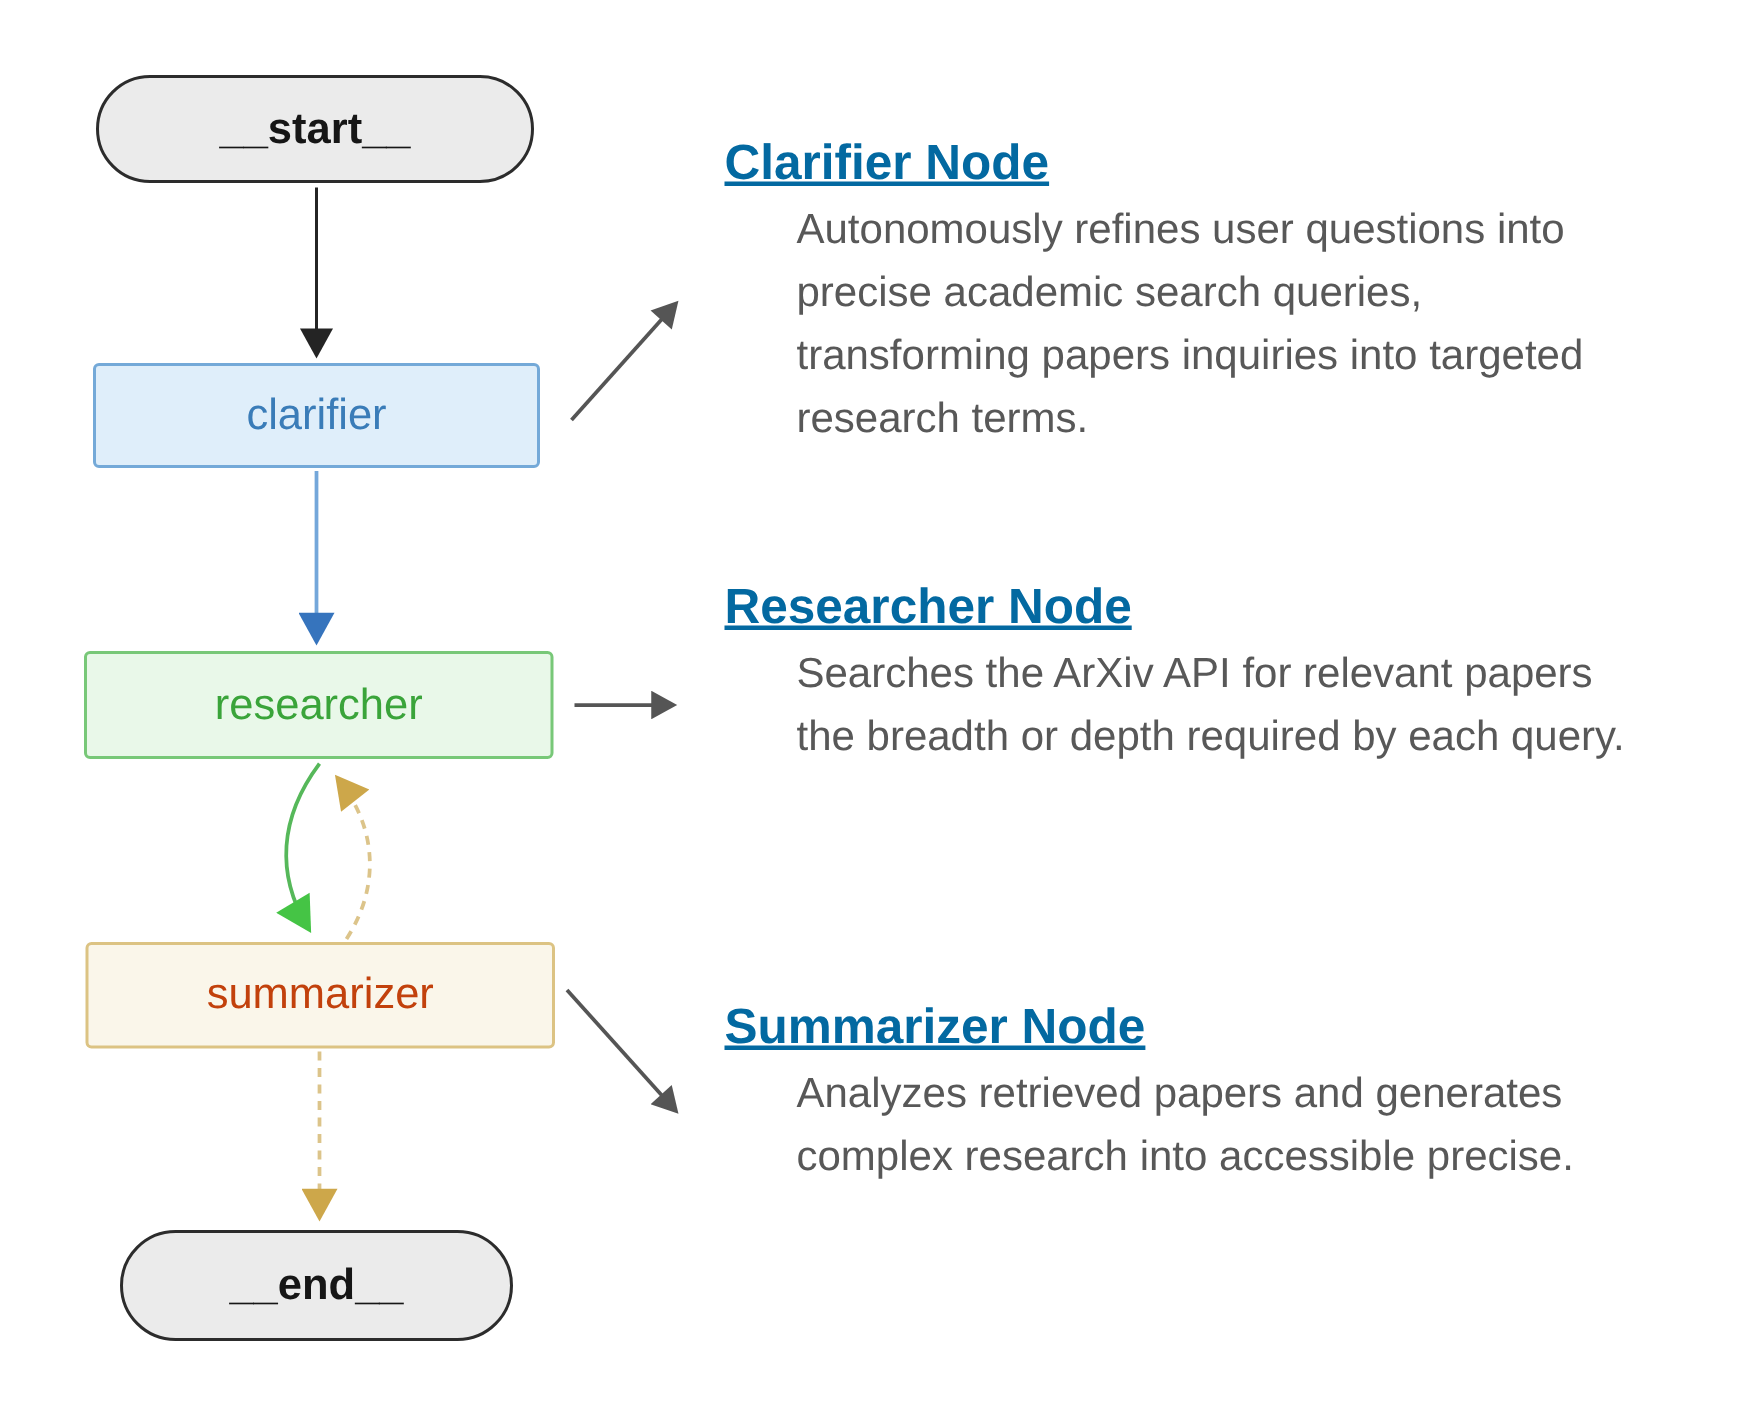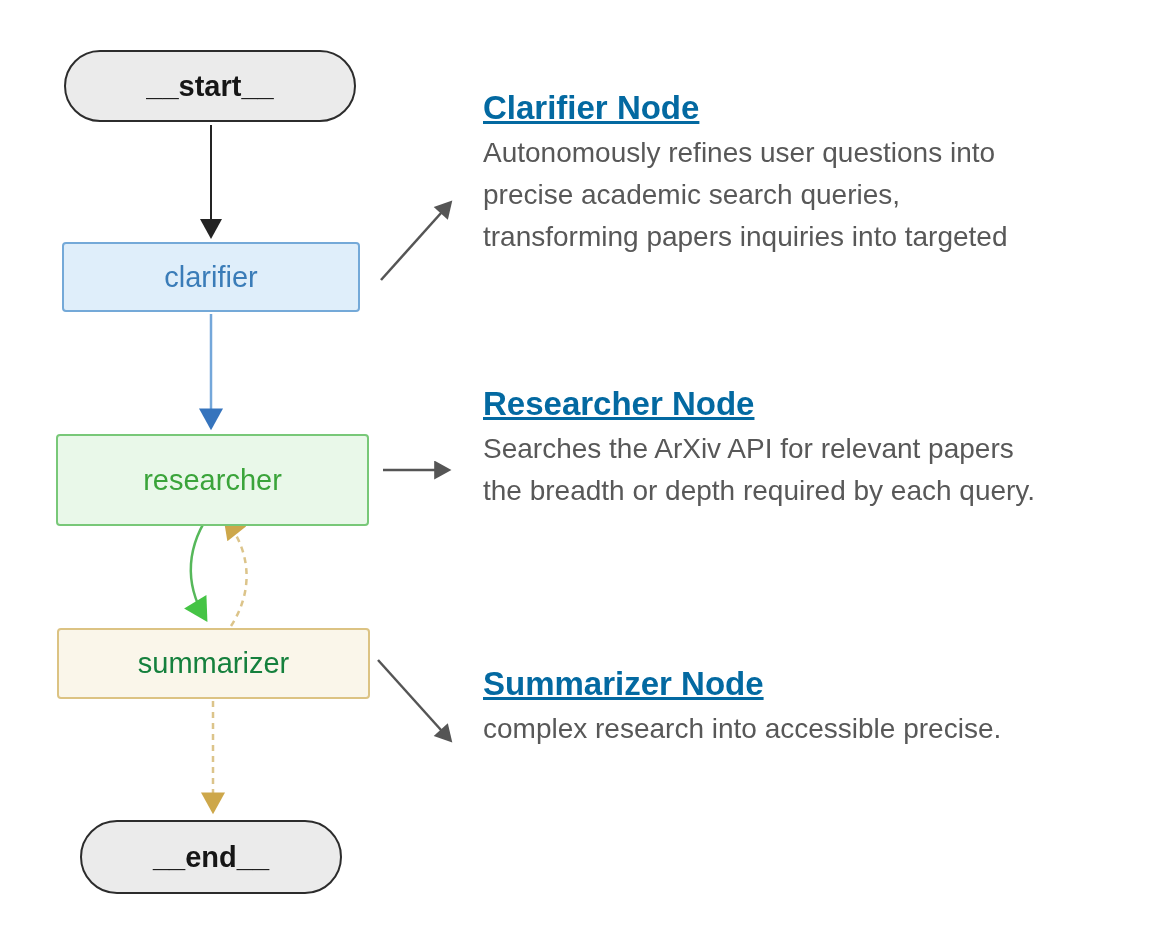--- a/index.html
+++ b/index.html
@@ -36,25 +36,25 @@
   .node.pill {
     background: #ebebeb;
     border-color: #2c2c2c;
     color: #161616;
     font-weight: 700;
     border-radius: 38px;
   }
   .node.box { border-radius: 4px; font-weight: 500; }
   .node.clarifier  { background: #dfeefa; border-color: #74a9d8; color: #3a7cb8; }
   .node.researcher { background: #e9f8e9; border-color: #78c878; color: #3aa43a; }
-  .node.summarizer { background: #faf6ea; border-color: #dcc383; color: #15803d; }
+  .node.summarizer { background: #faf6ea; border-color: #dcc383; color: #c2410c; }
 
   .n-start      { left: 64px;  top: 50px;  width: 292px; height: 72px; }
   .n-clarifier  { left: 62px;  top: 242px; width: 298px; height: 70px; }
-  .n-researcher { left: 56px;  top: 434px; width: 313px; height: 92px; }
+  .n-researcher { left: 56px;  top: 434px; width: 313px; height: 72px; }
   .n-summarizer { left: 57px;  top: 628px; width: 313px; height: 71px; }
   .n-end        { left: 80px;  top: 820px; width: 262px; height: 74px; }
 
   .annotation {
     position: absolute;
     left: 483px;
     width: 670px;
     color: #585858;
   }
   .ann-1 { top: 90px; }
@@ -65,20 +65,21 @@
     line-height: 36px;
     font-weight: 700;
     color: #0369a1;
     margin: 0 0 6px 0;
     text-decoration: underline;
   }
   .annotation .body-line {
     font-size: 28px;
     line-height: 42px;
     white-space: nowrap;
+    margin-left: 48px;
   }
 </style>
 </head>
 <body>
 
 <div class="canvas">
 
   <svg class="edges" viewBox="0 0 1164 934" xmlns="http://www.w3.org/2000/svg">
     <defs>
       <marker id="mh-black" viewBox="0 0 10 11" refX="8" refY="5.5" markerWidth="22" markerHeight="22" markerUnits="userSpaceOnUse" orient="auto">
@@ -124,31 +125,33 @@
   <div class="node box summarizer n-summarizer">summarizer</div>
 
   <div class="node pill n-end">__end__</div>
 
   <div class="annotation ann-1">
     <div class="title">Clarifier Node</div>
     <div class="body">
         <div class="body-line">Autonomously refines user questions into</div>
         <div class="body-line">precise academic search queries,</div>
         <div class="body-line">transforming papers inquiries into targeted</div>
+        <div class="body-line">research terms.</div>
       </div>
   </div>
 
   <div class="annotation ann-2">
     <div class="title">Researcher Node</div>
     <div class="body">
         <div class="body-line">Searches the ArXiv API for relevant papers</div>
         <div class="body-line">the breadth or depth required by each query.</div>
       </div>
   </div>
 
   <div class="annotation ann-3">
     <div class="title">Summarizer Node</div>
     <div class="body">
+        <div class="body-line">Analyzes retrieved papers and generates</div>
         <div class="body-line">complex research into accessible precise.</div>
       </div>
   </div>
 
 </div>
 
 </body></html>

